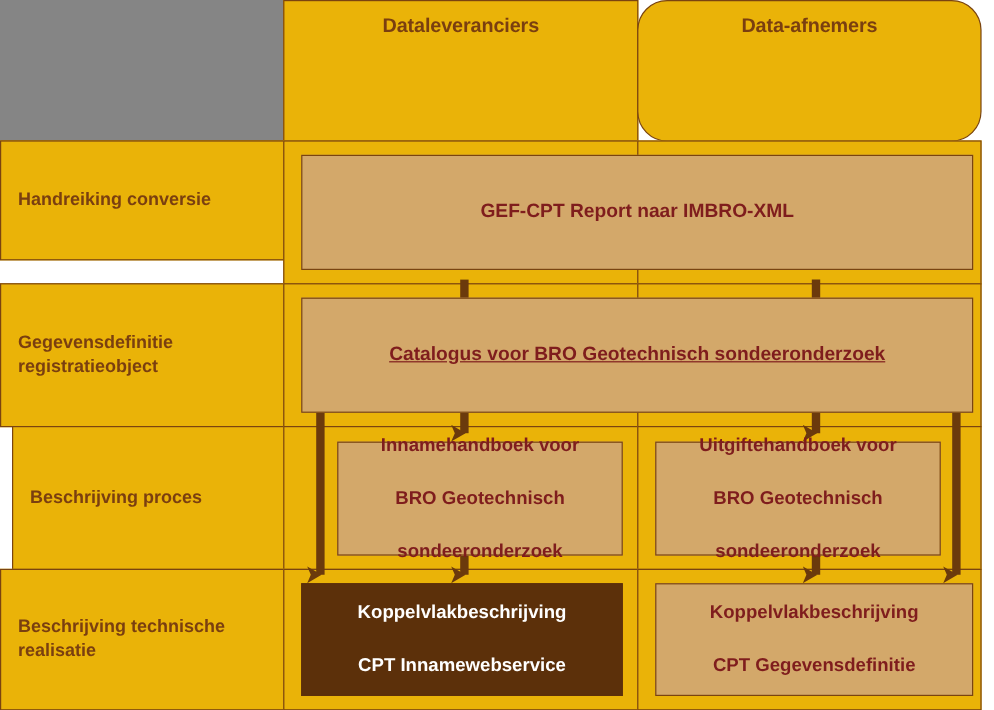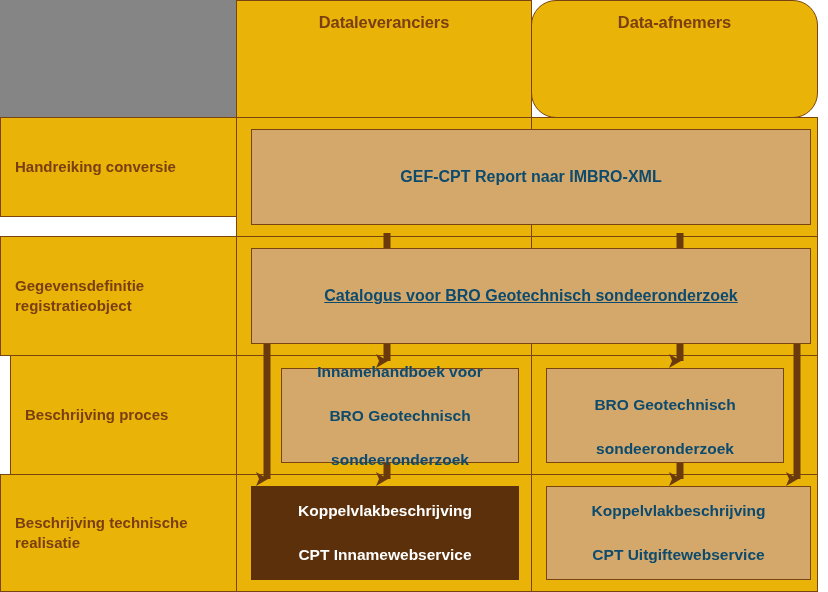--- a/index.html
+++ b/index.html
@@ -73,21 +73,21 @@
     height: 592px;
     pointer-events: none;
   }
 
   
   .box {
     position: absolute;
     box-sizing: border-box;
     background: #d3a86a;
     border: 1.5px solid #7a4410;
-    color: #0c4a6e;
+    color: #7f1d1d;
     font-size: 15.5px;
     font-weight: bold;
     display: flex;
     align-items: center;
     justify-content: center;
     text-align: center;
     line-height: 1.42;
     z-index: 3;
   }
 
@@ -184,33 +184,33 @@
   <div class="box" style="left:281px; top:368px; width:238px; height:95px;">
     <span>
       <span>Innamehandboek voor</span><br>
       <span>BRO Geotechnisch</span><br>
       <span>sondeeronderzoek</span>
     </span>
   </div>
 
   <div class="box" style="left:546px; top:368px; width:238px; height:95px;">
     <span>
-      <br>
+      <span>Uitgiftehandboek voor</span><br>
       <span>BRO Geotechnisch</span><br>
       <span>sondeeronderzoek</span>
     </span>
   </div>
 
   <div class="box highlight" style="left:251px; top:486px; width:268px; height:94px;">
     <span>
       <span>Koppelvlakbeschrijving</span><br>
       <span>CPT Innamewebservice</span>
     </span>
   </div>
 
   <div class="box" style="left:546px; top:486px; width:265px; height:94px;">
     <span>
       <span>Koppelvlakbeschrijving</span><br>
-      <span>CPT Uitgiftewebservice</span>
+      <span>CPT Gegevensdefinitie</span>
     </span>
   </div>
 
 </div>
 
 </body></html>

